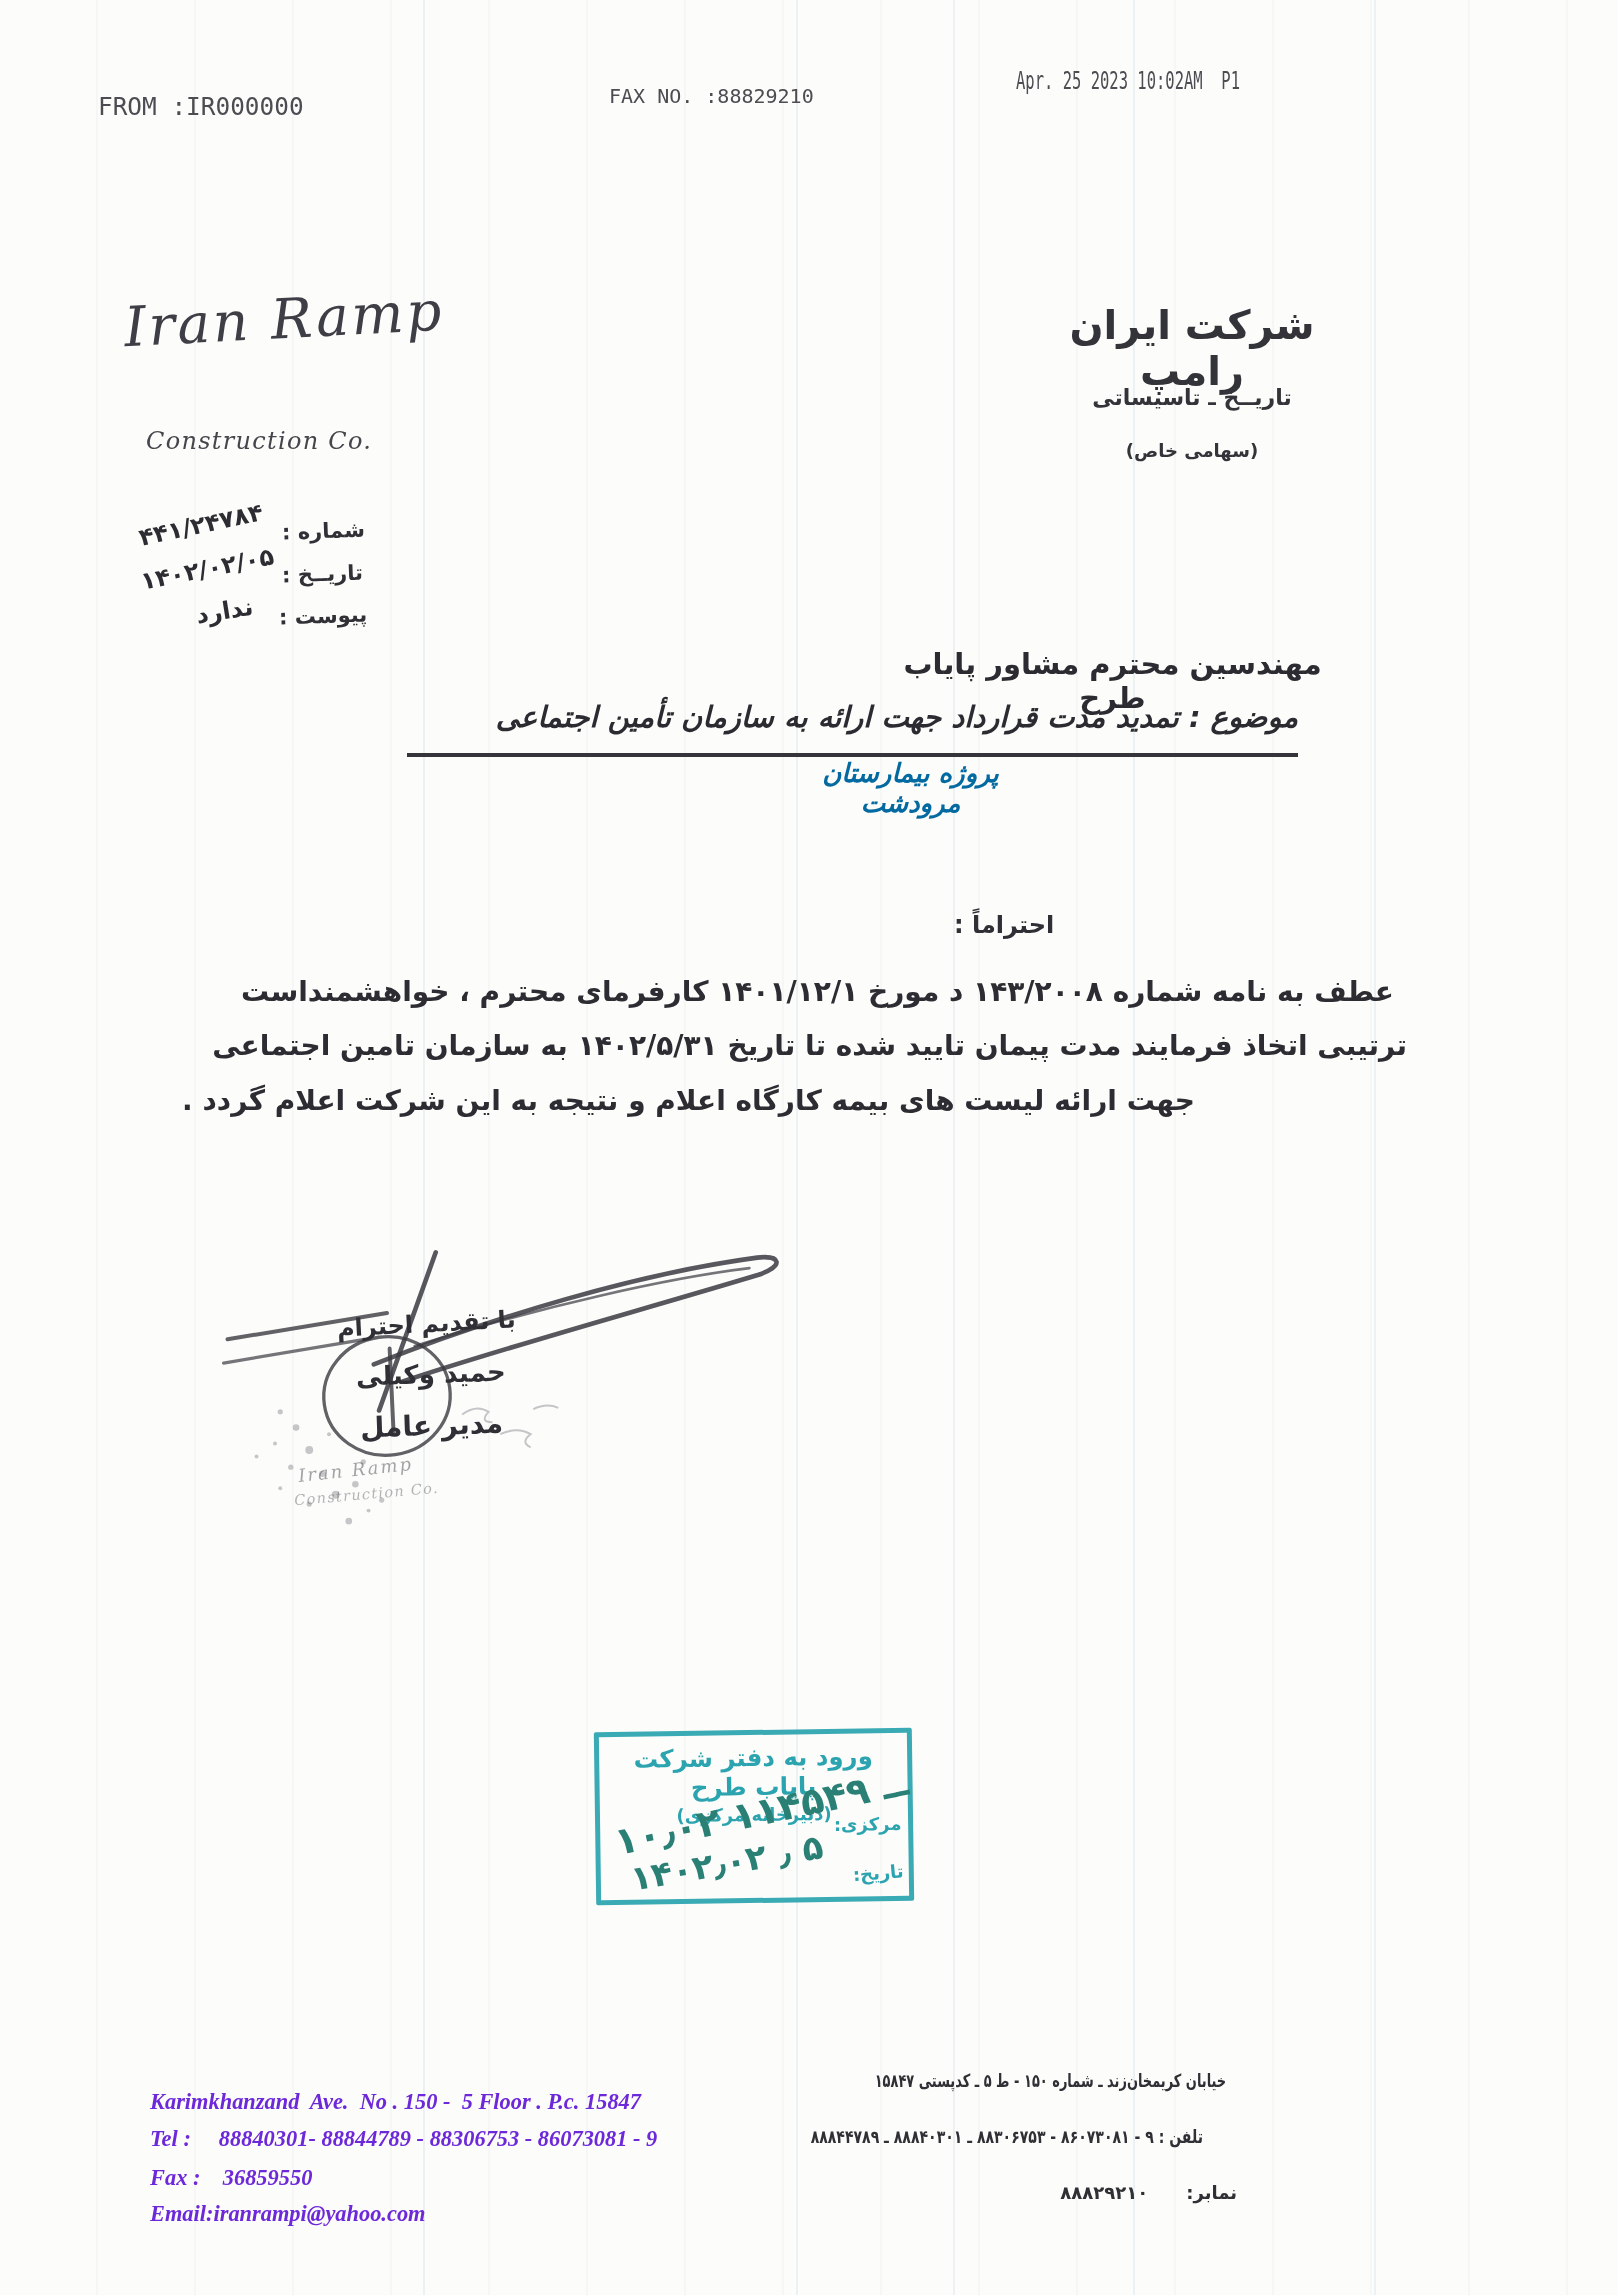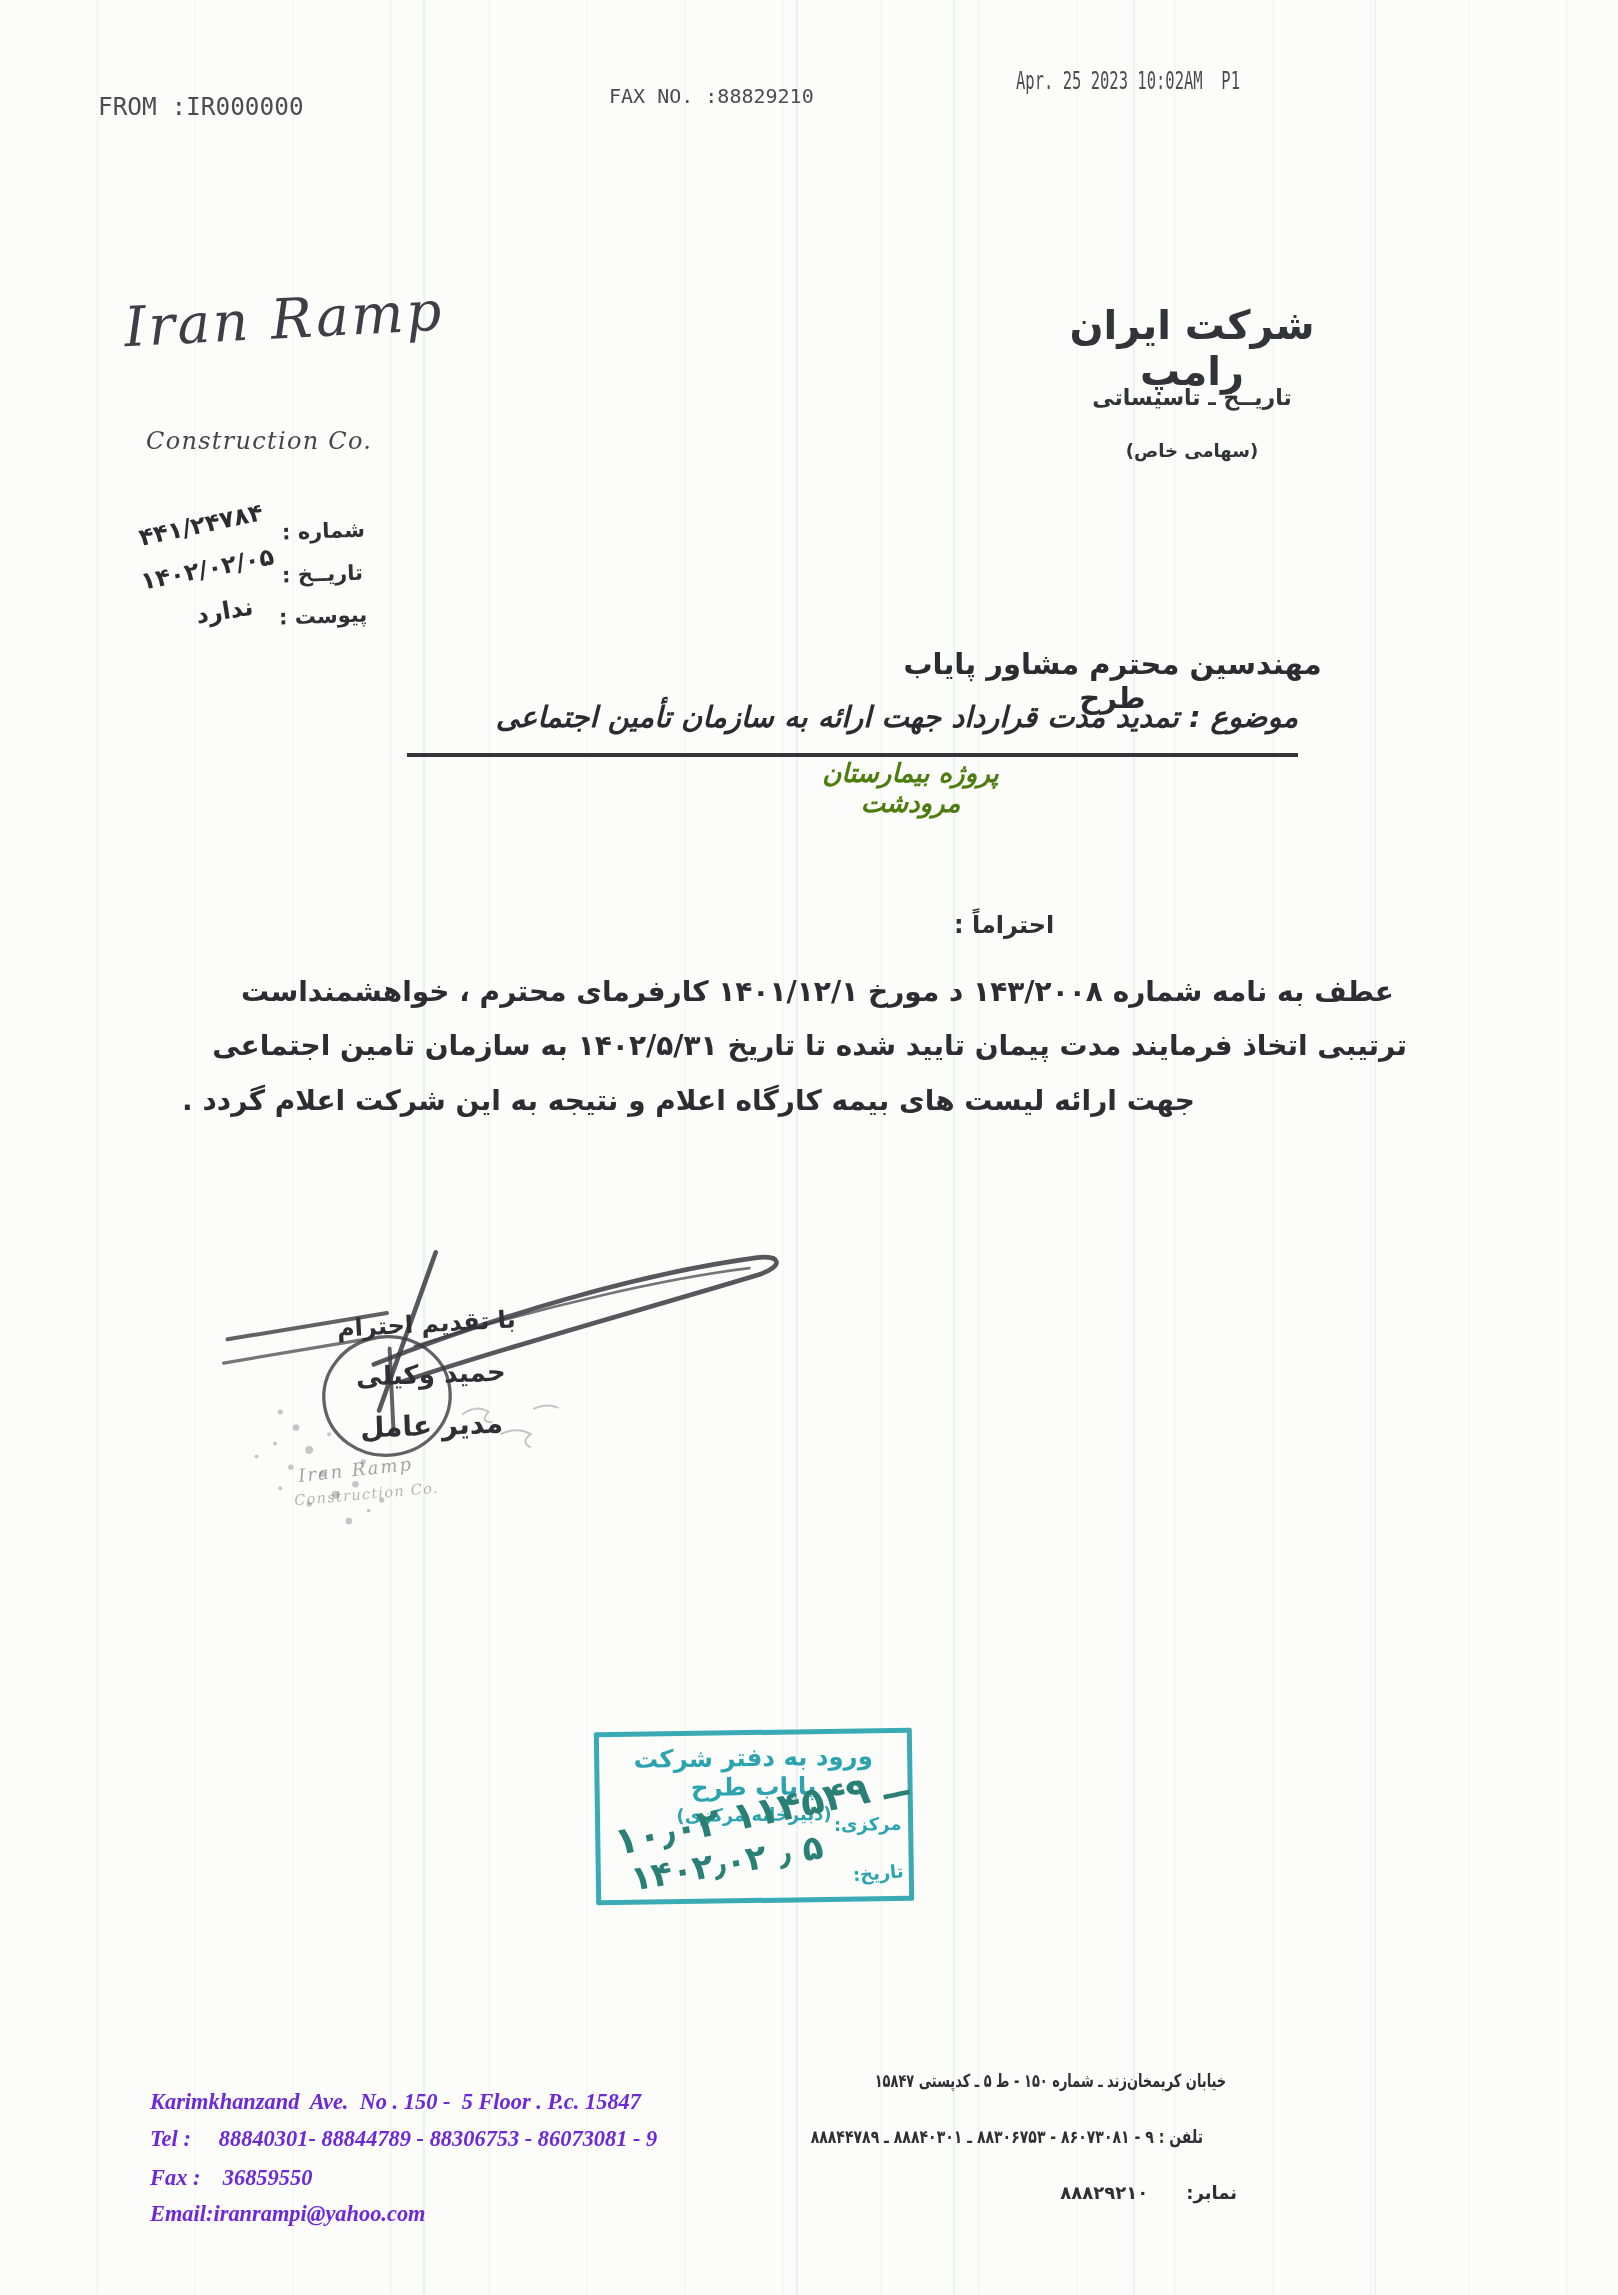--- a/index.html
+++ b/index.html
@@ -40,21 +40,21 @@
   .m2v{left:140px;top:555px;transform:rotate(-11deg);direction:ltr;}
   .m3l{left:279px;top:604px;transform:rotate(-2deg);}
   .m3v{left:196px;top:597px;transform:rotate(-9deg);direction:rtl;}
 
   .recipient{position:absolute;left:895px;top:647px;width:435px;text-align:center;direction:rtl;
     font-size:29px;font-weight:bold;color:#2b2b31;}
   .subject{position:absolute;left:407px;top:700px;width:891px;text-align:right;direction:rtl;
     font-size:29px;font-weight:bold;font-style:italic;color:#2b2b31;
     padding-bottom:19px;border-bottom:4px solid #34343a;}
   .project{position:absolute;left:775px;top:758px;width:271px;text-align:center;direction:rtl;
-    font-size:26px;font-weight:bold;font-style:italic;color:#4d7c0f;}
+    font-size:26px;font-weight:bold;font-style:italic;color:#0369a1;}
   .salutation{position:absolute;left:954px;top:911px;font-size:24px;font-weight:bold;direction:rtl;text-align:center;}
   .body-line{position:absolute;direction:rtl;text-align:right;font-size:28px;font-weight:bold;
     color:#2c2c32;white-space:nowrap;}
   .b1{right:225px;top:975px;}
   .b2{right:212px;top:1029px;}
   .b3{right:424px;top:1084px;}
 
   .sig-closing{position:absolute;left:337px;top:1310px;font-size:24px;font-weight:bold;transform:rotate(-3deg);direction:rtl;}
   .sig-name{position:absolute;left:356px;top:1359px;font-size:26px;font-weight:bold;transform:rotate(-2deg);direction:rtl;}
   .sig-title{position:absolute;left:360px;top:1409px;font-size:28px;font-weight:bold;transform:rotate(-2deg);direction:rtl;}

